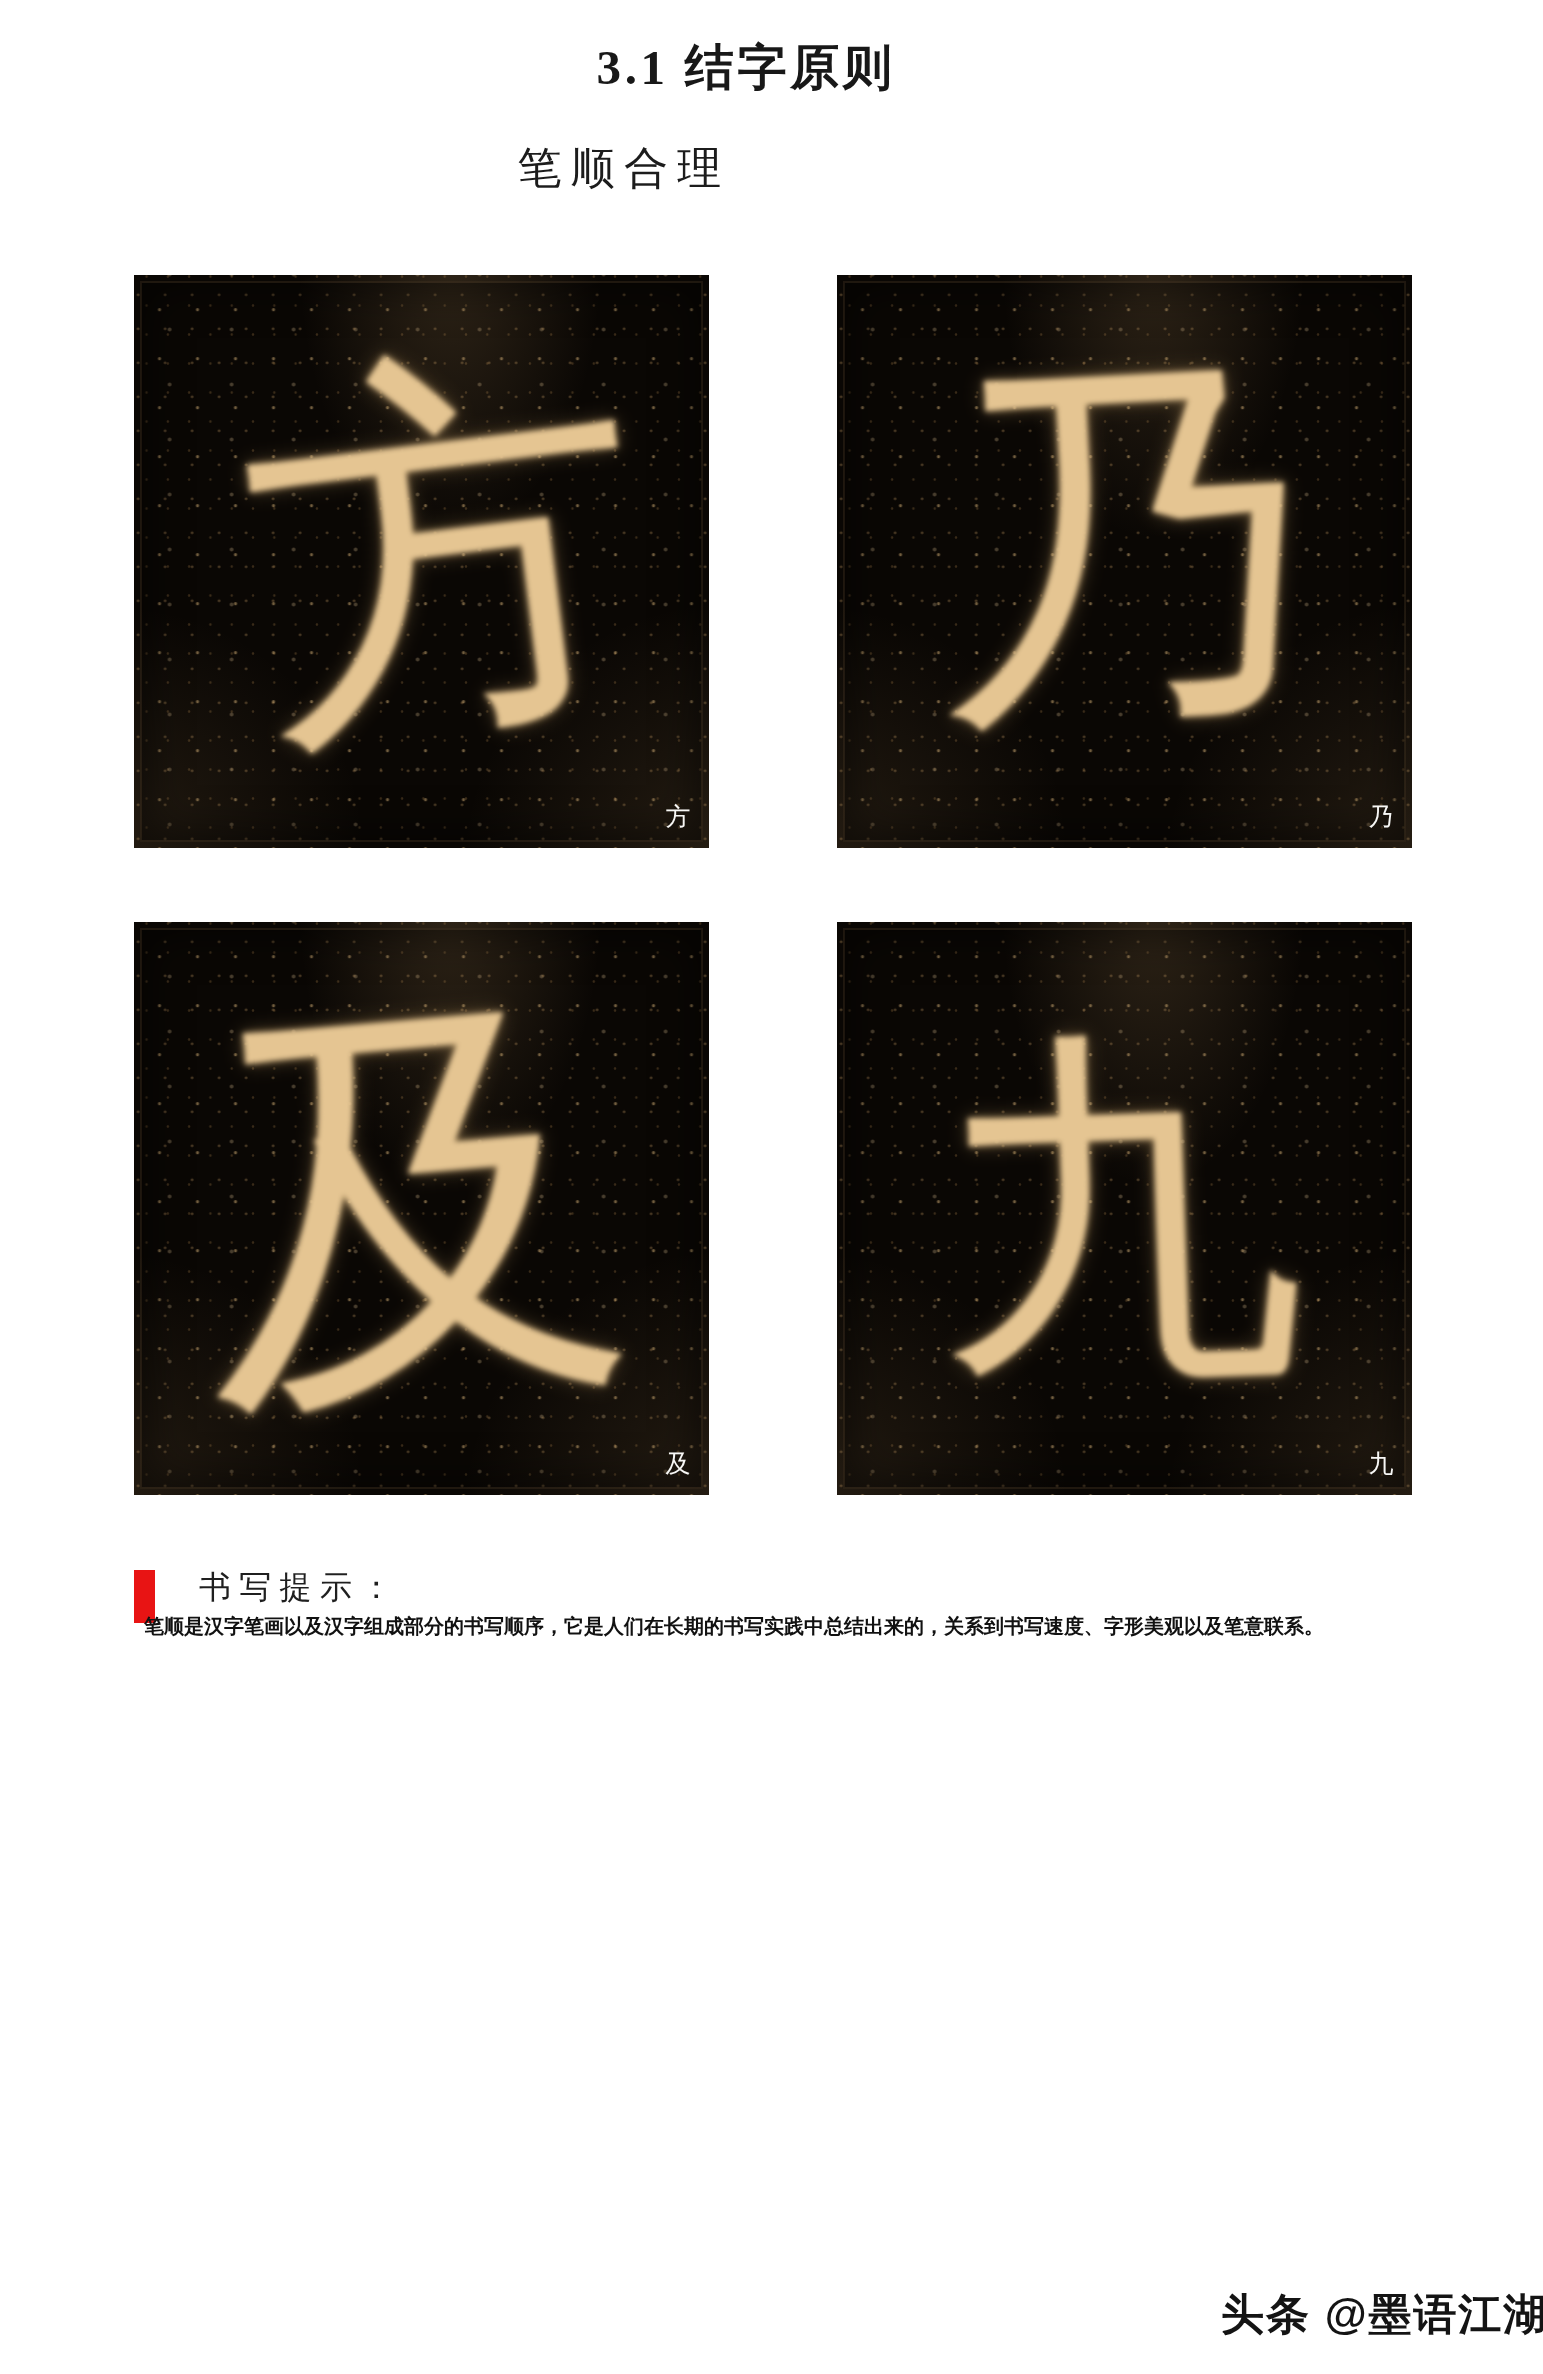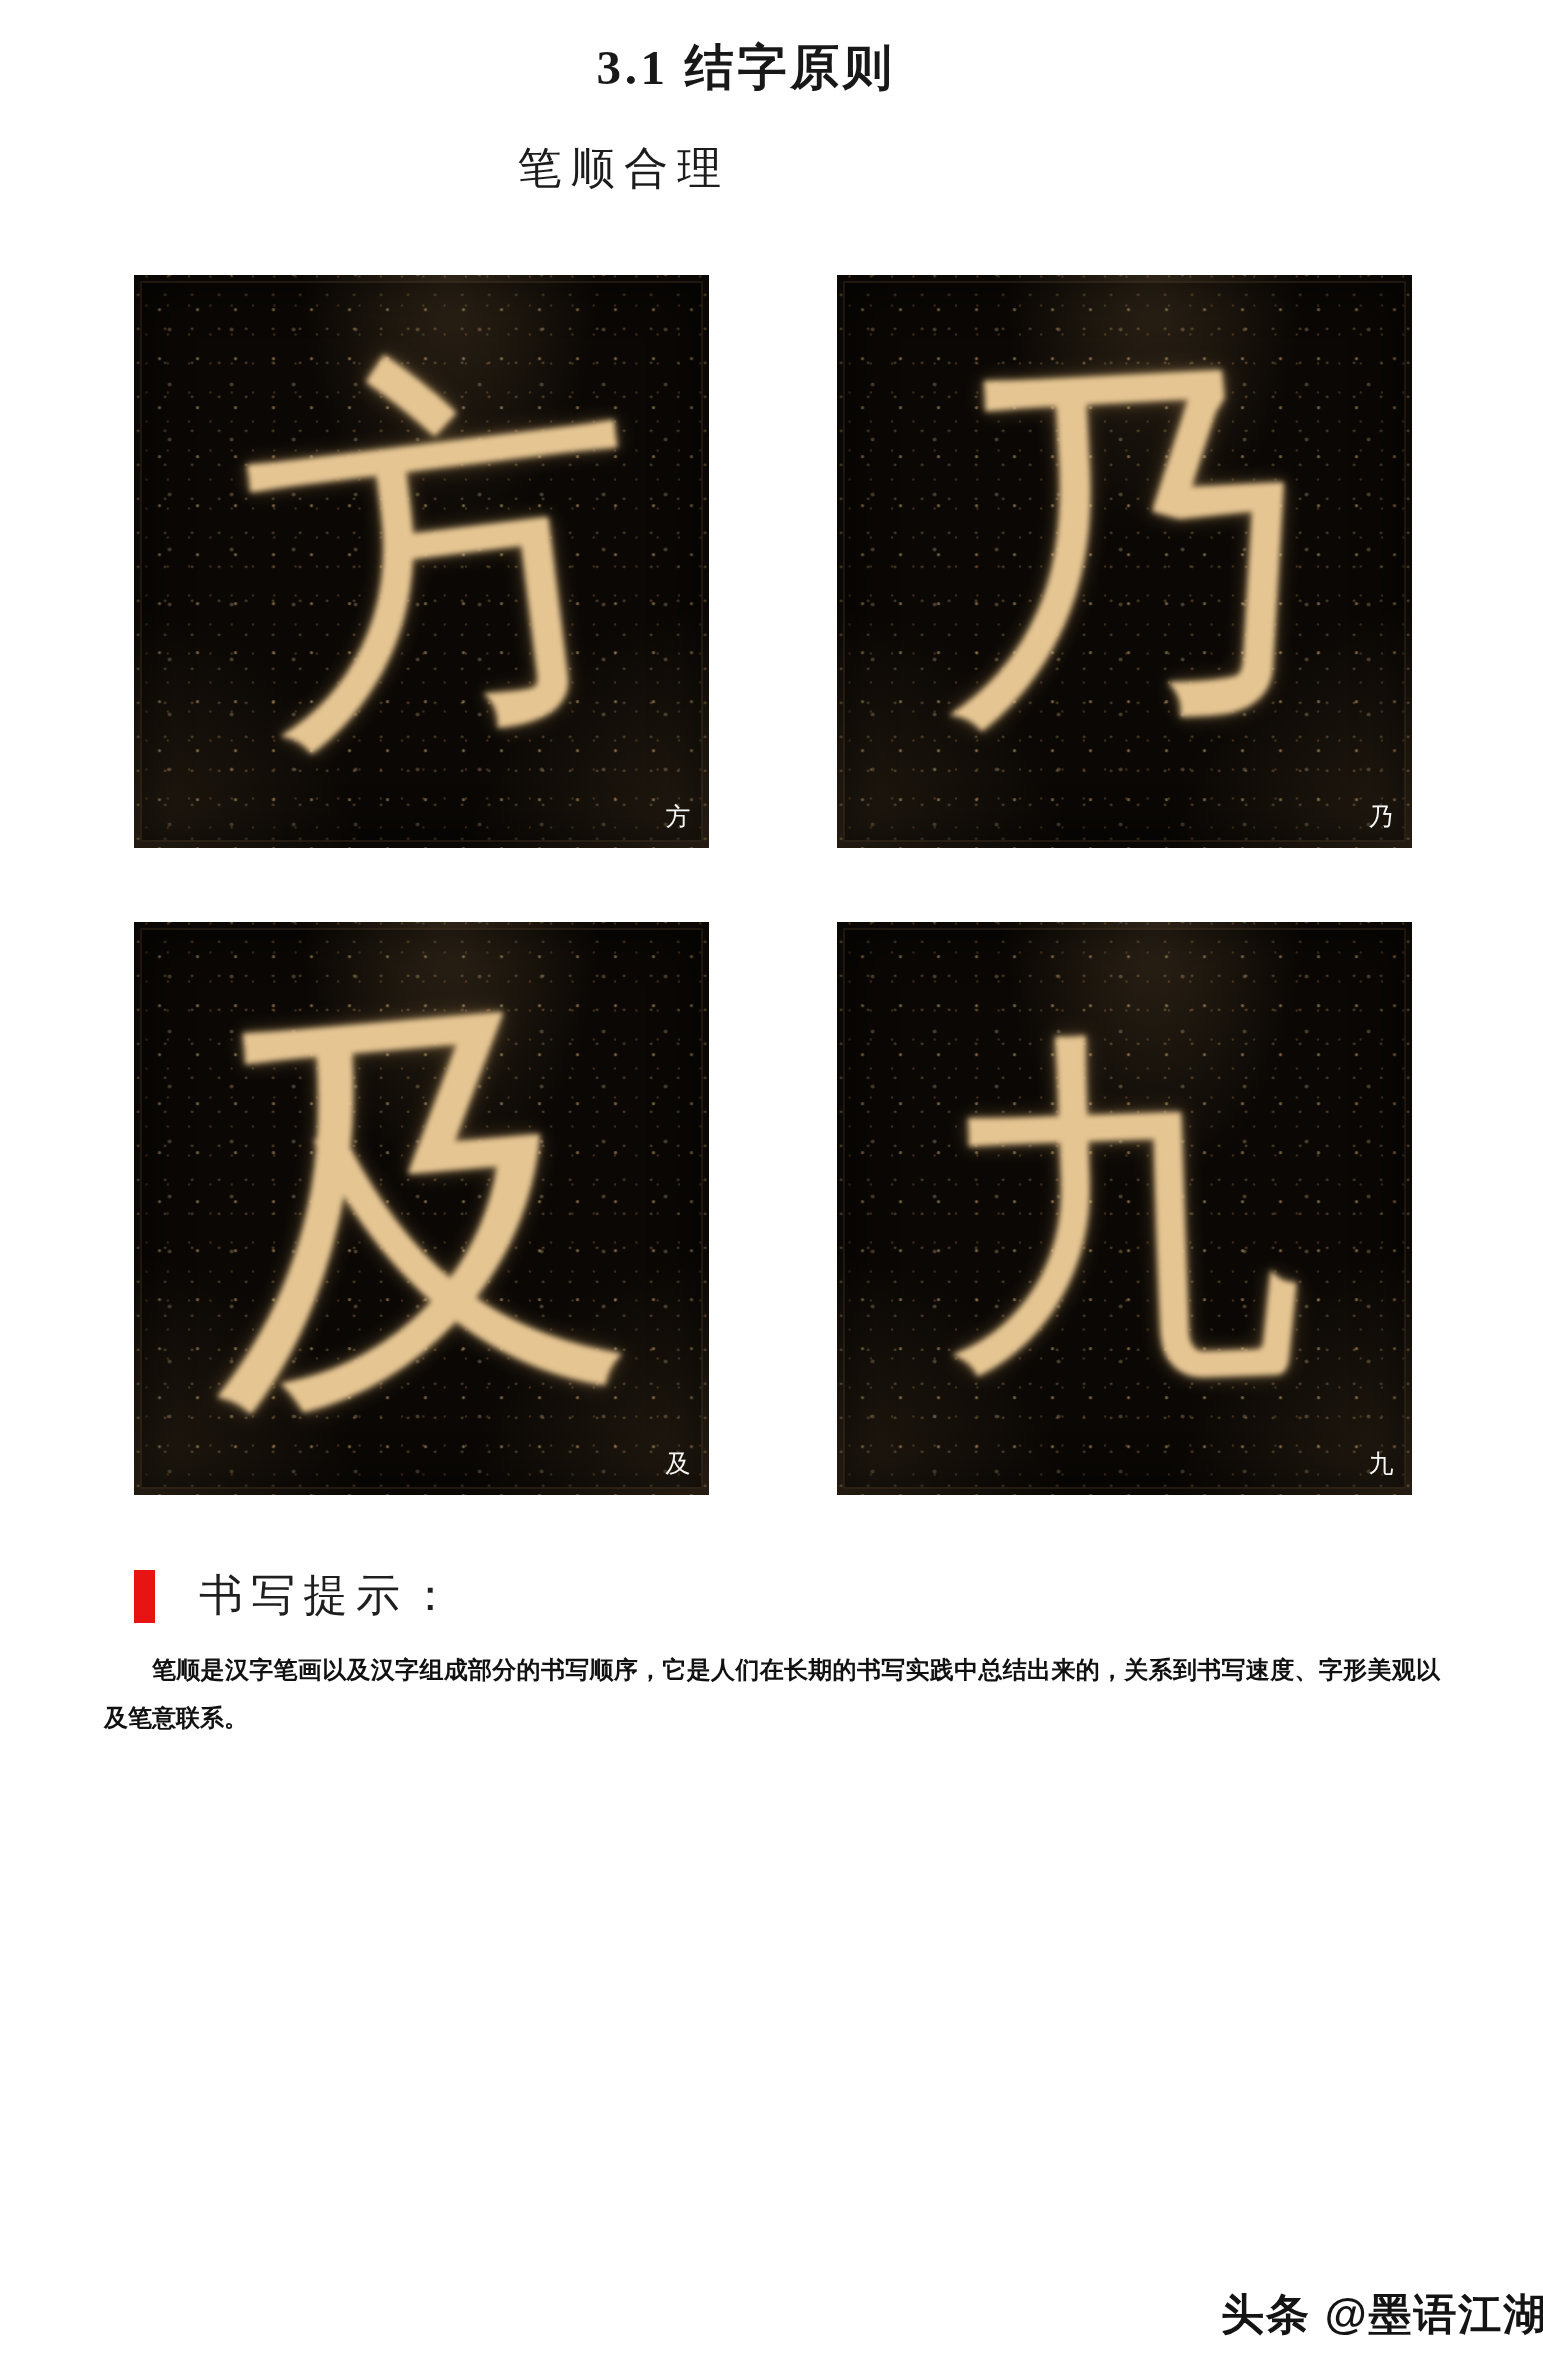--- a/index.html
+++ b/index.html
@@ -77,25 +77,25 @@
 
   
   .tips-header{position:absolute;left:134px;top:1566px;height:58px;}
   .marker-bar{
     position:absolute;left:0;top:3.7px;width:21.3px;height:53px;
     background:var(--accent-red);
   }
   .tips-heading{
     position:absolute;left:65px;top:0;white-space:nowrap;
     font-family:"Liberation Serif","DejaVu Serif",serif;
-    font-size:44px;color:#1f1f1f;letter-spacing:8.3px;font-weight:500;
+    font-size:32px;color:#1f1f1f;letter-spacing:8.3px;font-weight:500;
   }
   .tips-body{
-    position:absolute;left:104px;top:1646px;width:1336px;
-    font-size:24px;font-weight:bold;color:var(--text-ink);
+    position:absolute;left:104px;top:1602px;width:1336px;
+    font-size:20px;font-weight:bold;color:var(--text-ink);
     line-height:48px;text-align:justify;
   }
   .tips-body p{text-indent:2em;margin:0;}
 
   
   .watermark{
     position:absolute;left:1221px;top:2286px;white-space:nowrap;
     font-size:43px;font-weight:bold;color:#141414;letter-spacing:1.9px;
     font-family:"Liberation Sans","DejaVu Sans",sans-serif;
   }

